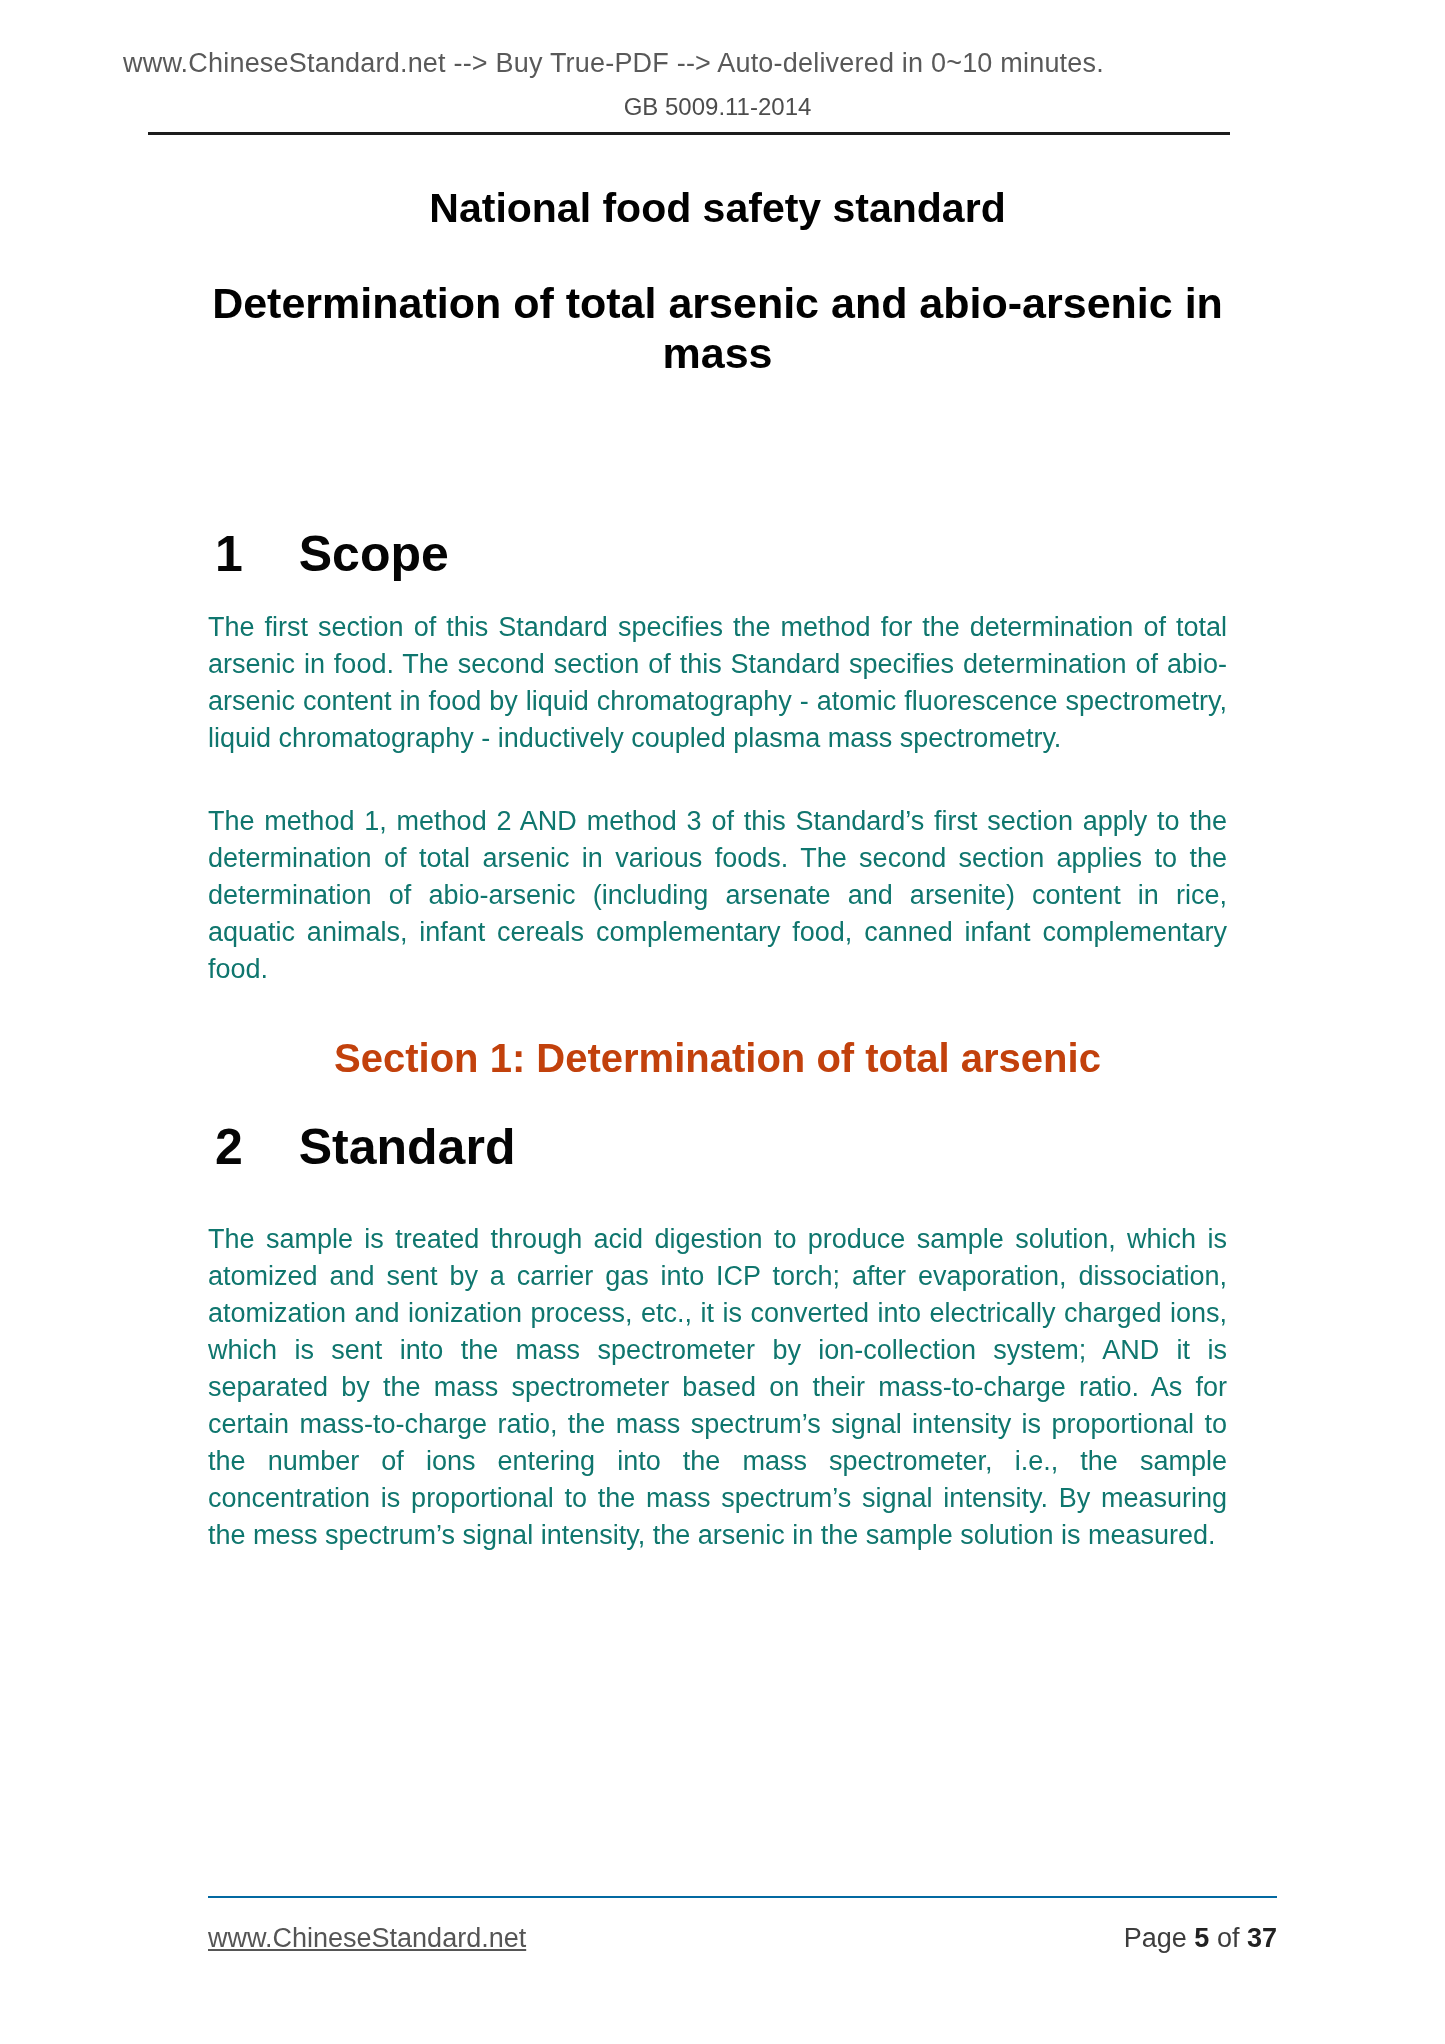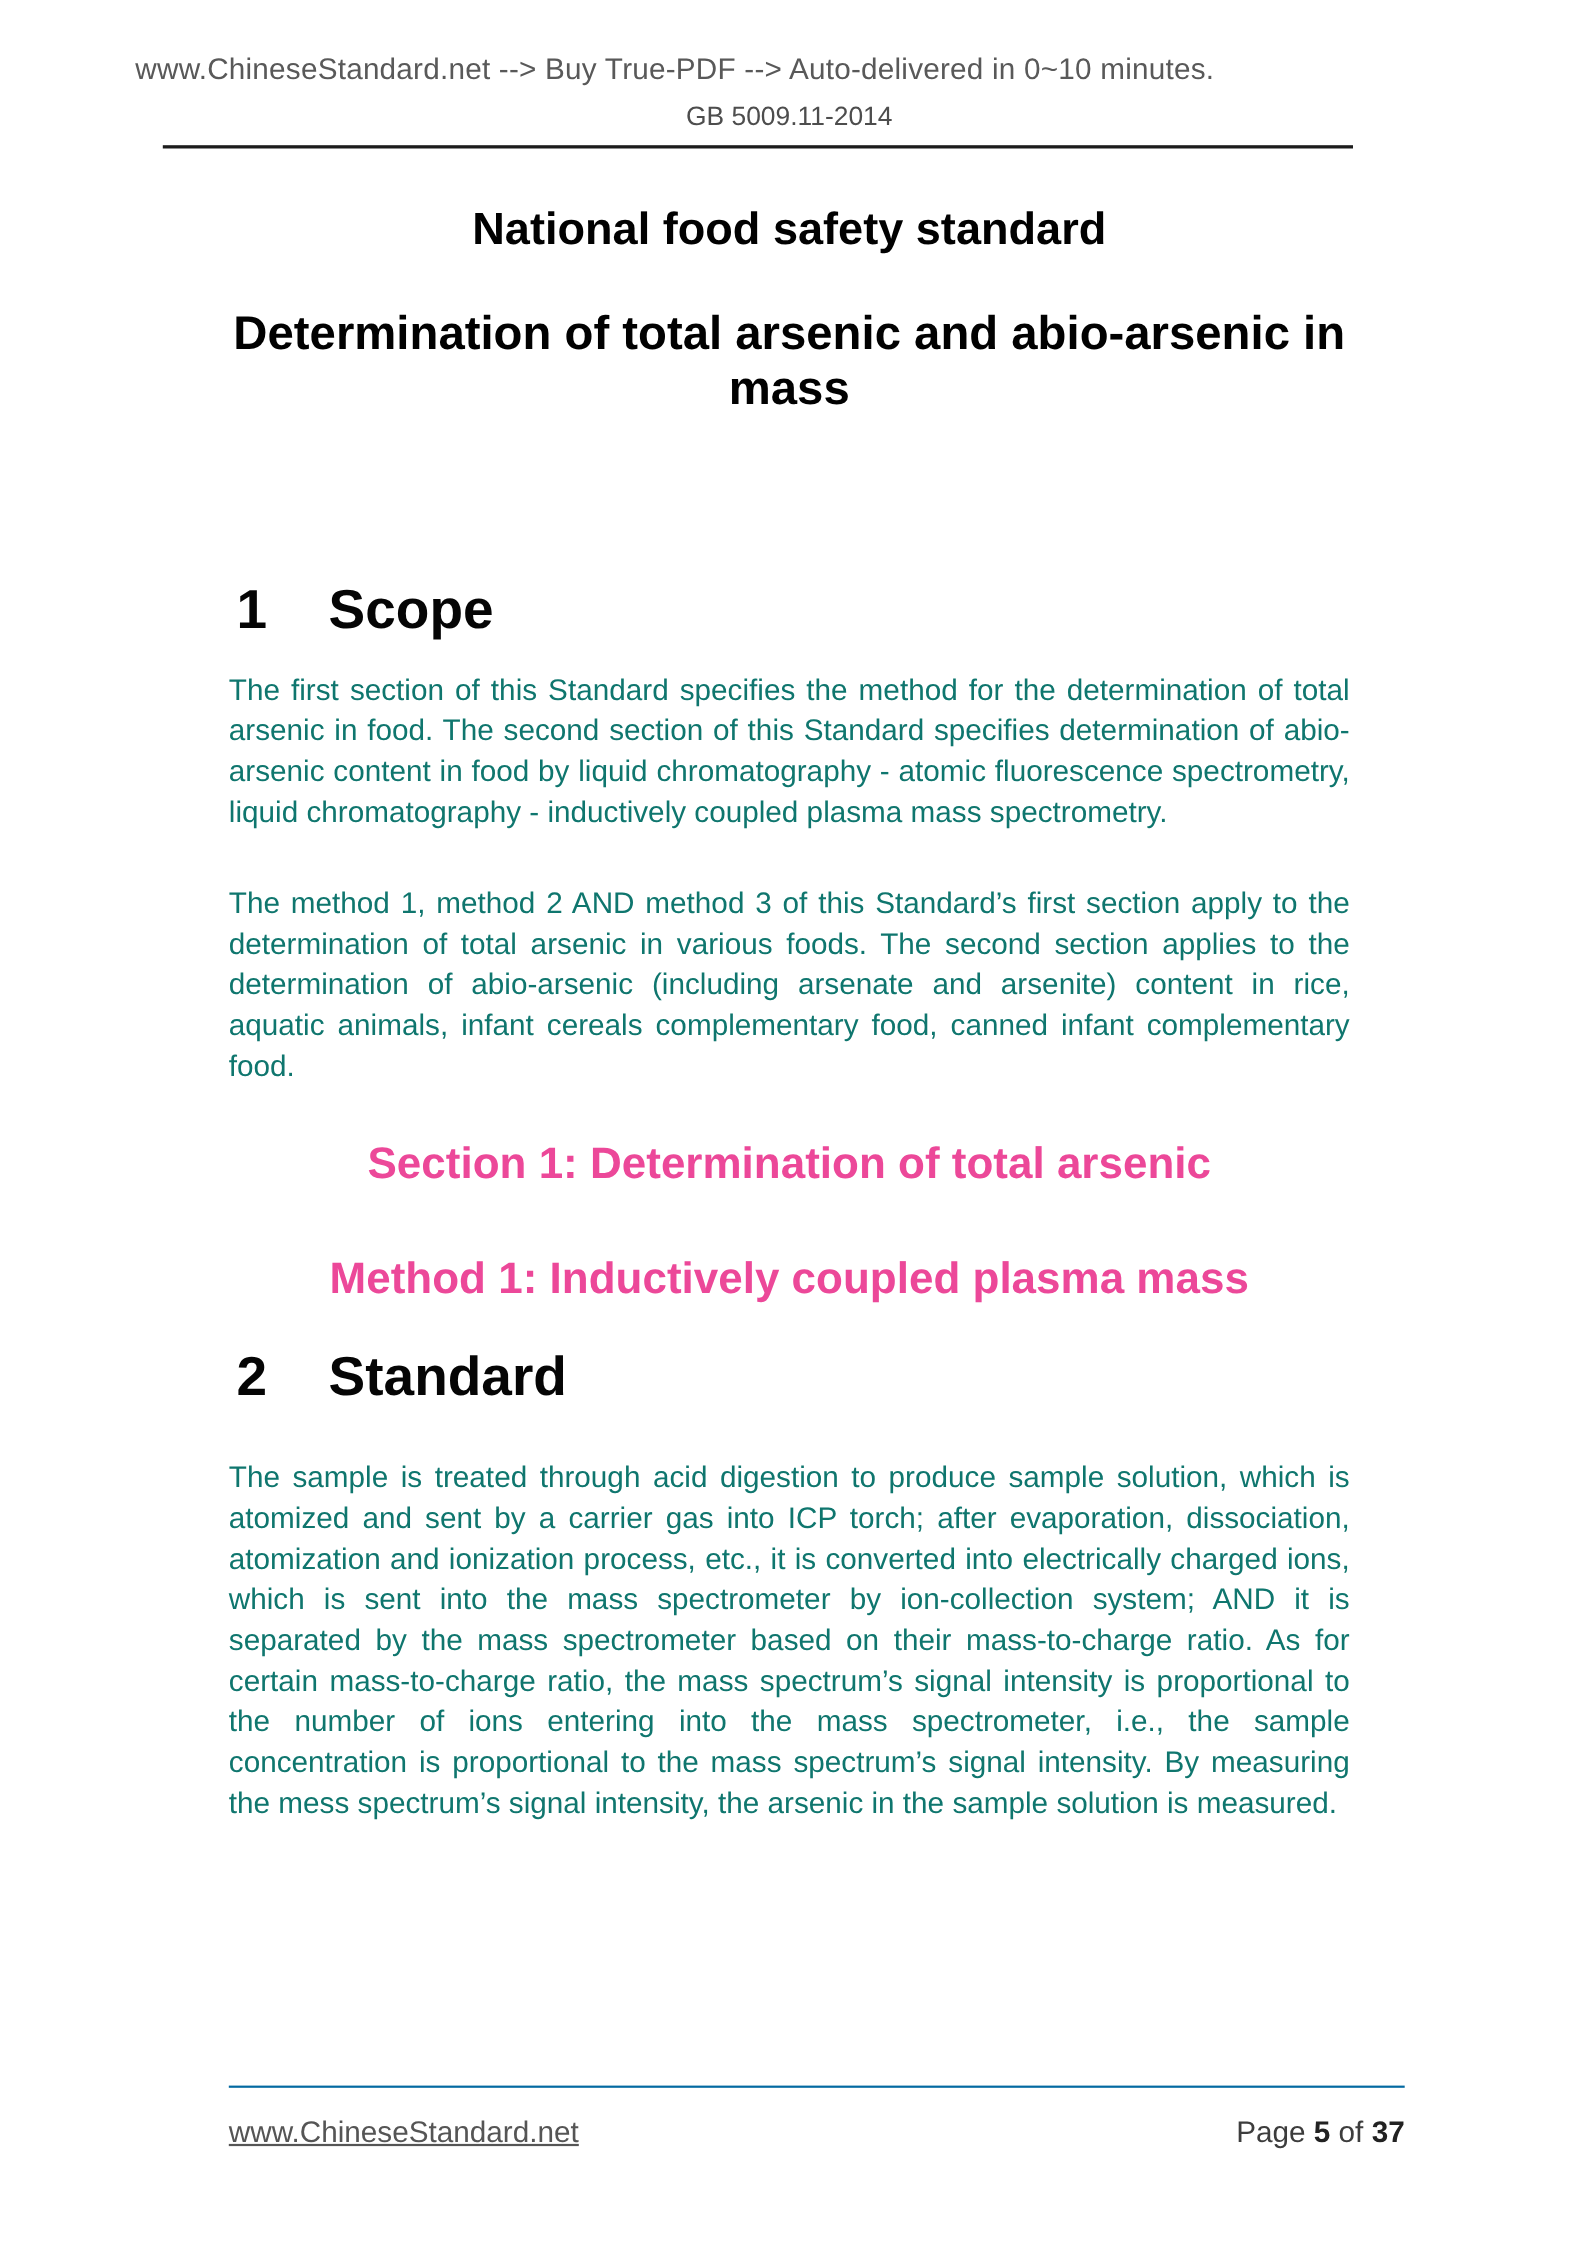--- a/index.html
+++ b/index.html
@@ -71,21 +71,21 @@
   }
   .p1 { margin-top: 32px; }
   .p2 { margin-top: 46px; }
   .p3 { margin-top: 51px; }
   .center-heading {
     margin: 0;
     text-align: center;
     font-weight: bold;
     font-size: 40px;
     line-height: 50px;
-    color: #ec4899;
+    color: #c2410c;
   }
   .s1  { margin-top: 45px; }
   .m1a { margin-top: 54px; }
   .m1b { margin-top: 34px; }
   .footer {
     position: absolute;
     top: 1896px;
     left: 208px;
     width: 1069px;
     border-top: 2px solid #0369a1;
@@ -125,21 +125,20 @@
       <span class="h-num">1</span>
       <span class="h-label">Scope</span>
     </h2>
 
     <p class="para p1">The first section of this Standard specifies the method for the determination of total arsenic in food. The second section of this Standard specifies determination of abio-arsenic content in food by liquid chromatography - atomic fluorescence spectrometry, liquid chromatography - inductively coupled plasma mass spectrometry.</p>
 
     <p class="para p2">The method 1, method 2 AND method 3 of this Standard’s first section apply to the determination of total arsenic in various foods. The second section applies to the determination of abio-arsenic (including arsenate and arsenite) content in rice, aquatic animals, infant cereals complementary food, canned infant complementary food.</p>
 
     <h2 class="center-heading s1">Section 1: Determination of total arsenic</h2>
 
-    <div class="center-heading m1a">Method 1: Inductively coupled plasma mass</div>
 
 
     <h2 class="num-heading h-principle">
       <span class="h-num">2</span>
       <span class="h-label">Standard</span>
     </h2>
 
     <p class="para p3">The sample is treated through acid digestion to produce sample solution, which is atomized and sent by a carrier gas into ICP torch; after evaporation, dissociation, atomization and ionization process, etc., it is converted into electrically charged ions, which is sent into the mass spectrometer by ion-collection system; AND it is separated by the mass spectrometer based on their mass-to-charge ratio. As for certain mass-to-charge ratio, the mass spectrum’s signal intensity is proportional to the number of ions entering into the mass spectrometer, i.e., the sample concentration is proportional to the mass spectrum’s signal intensity. By measuring the mess spectrum’s signal intensity, the arsenic in the sample solution is measured.</p>
 
   </div>

